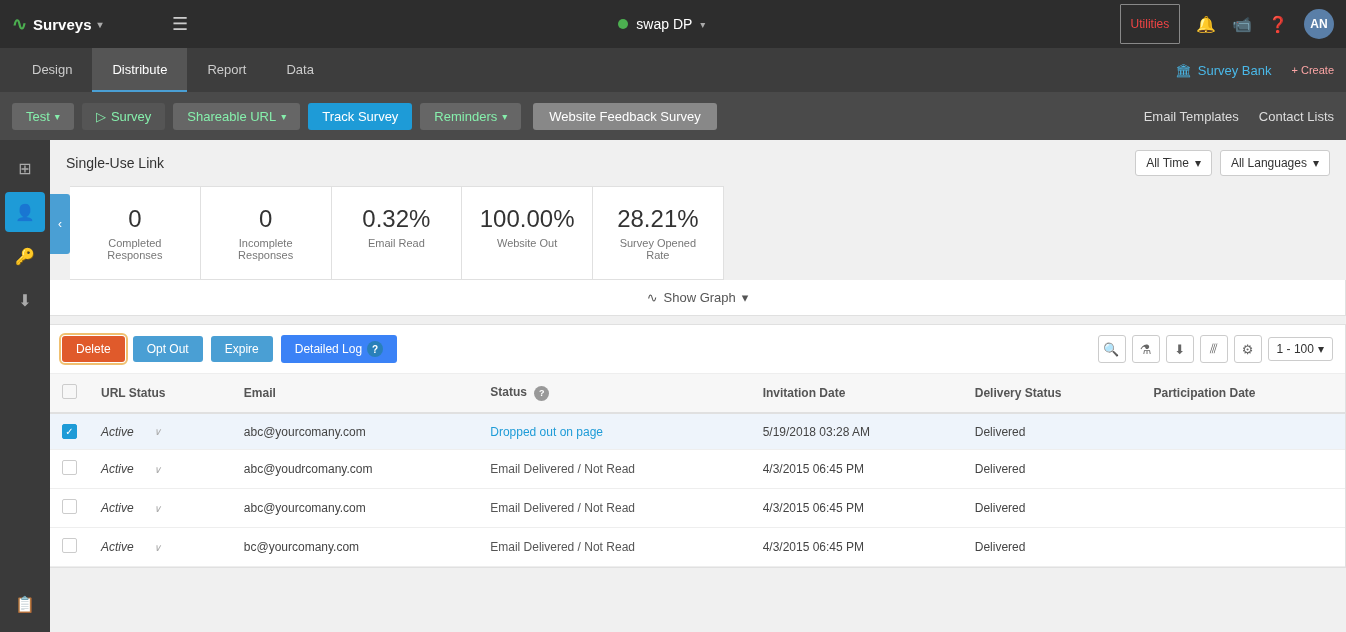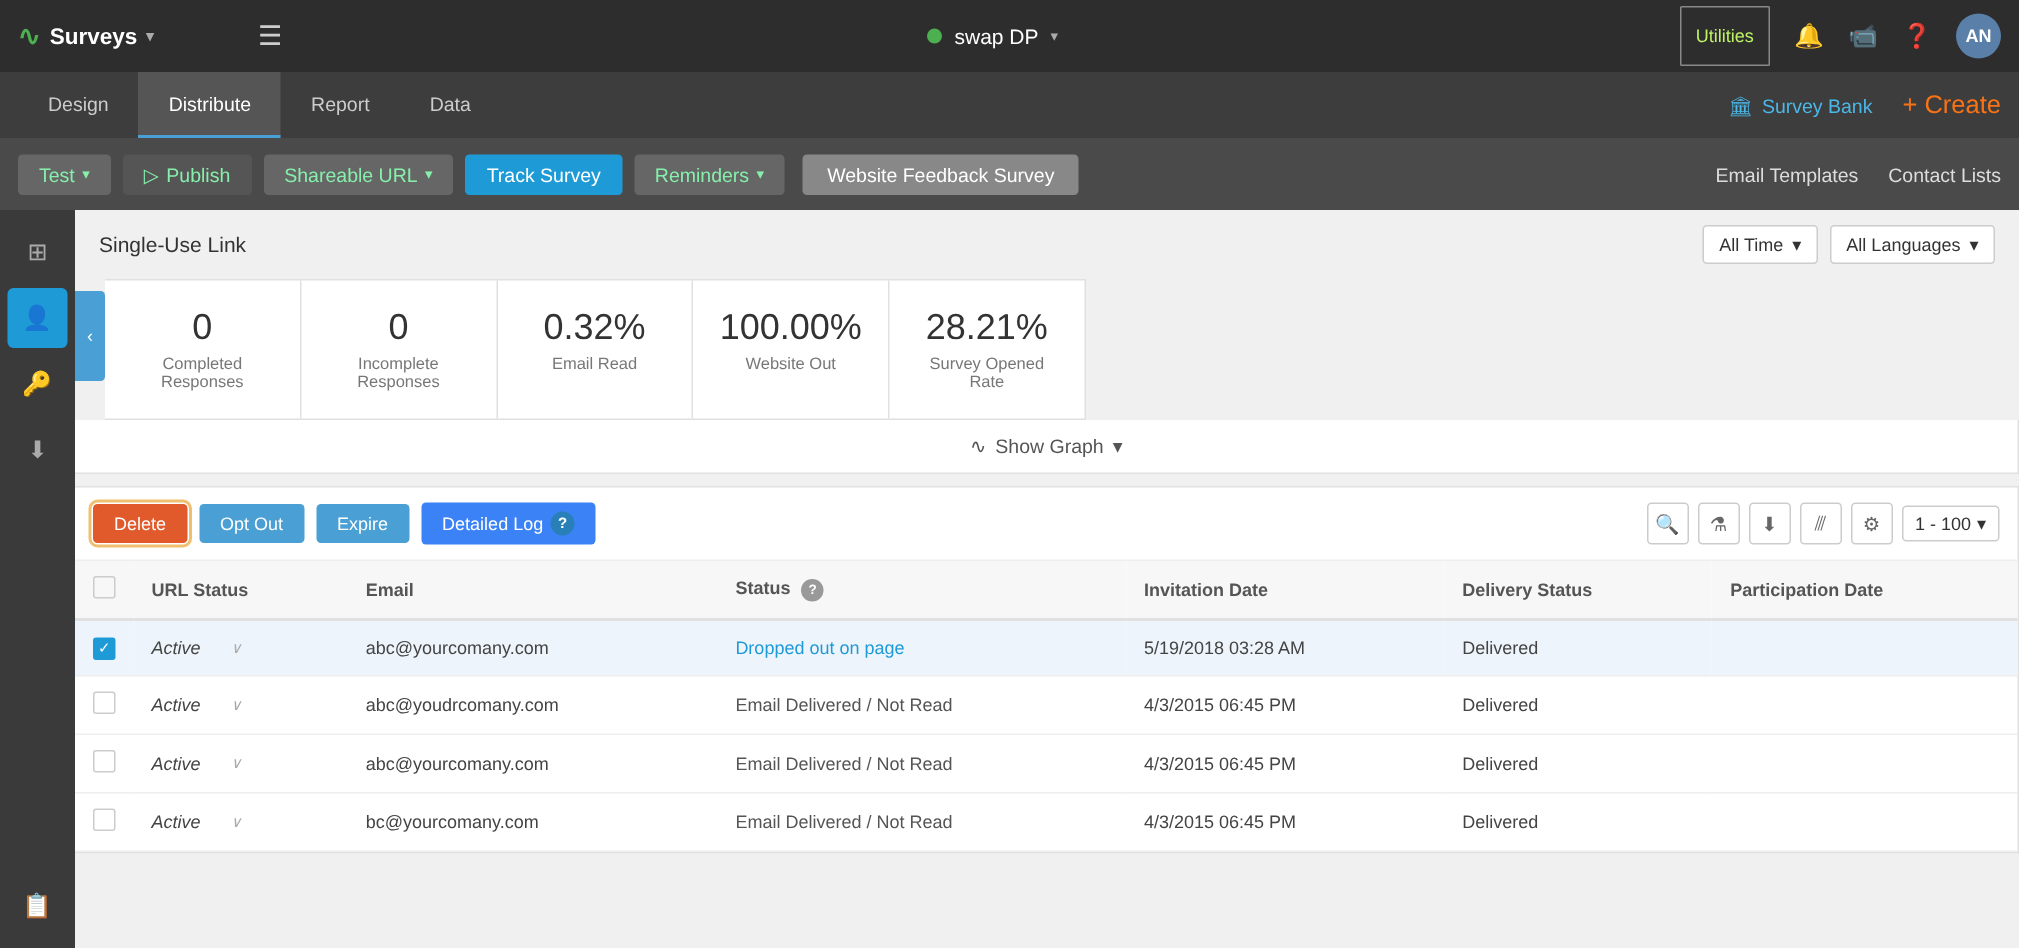--- a/index.html
+++ b/index.html
@@ -58,21 +58,21 @@
       color: #aaa;
       font-size: 10px;
     }
     .top-bar-right {
       display: flex;
       align-items: center;
       gap: 16px;
     }
     .utilities-btn {
       border: 1px solid #888;
-      color: #bef264;
+      color: #ef4444;
       background: transparent;
       padding: 12px 10px;
       font-size: 12px;
       border-radius: 1px;
       cursor: pointer;
     }
     .top-icon {
       color: #ccc;
       font-size: 16px;
       cursor: pointer;
@@ -121,25 +121,25 @@
     }
     .survey-bank-link {
       color: #4ab8e8;
       display: flex;
       align-items: center;
       gap: 6px;
       font-size: 13px;
       cursor: pointer;
     }
     .create-link {
-      color: #f97316;
+      color: #fca5a5;
       display: flex;
       align-items: center;
       gap: 4px;
-      font-size: 17px;
+      font-size: 11px;
       cursor: pointer;
       justify-content: flex-end;
     }
 
     
     .toolbar {
       background: #4a4a4a;
       height: 48px;
       display: flex;
       align-items: center;
@@ -525,21 +525,21 @@
   </div>
 </div>
 
 <div class="toolbar">
   <button class="toolbar-btn">
     <span>Test</span>
     <span class="btn-arrow">▾</span>
   </button>
   <button class="toolbar-btn publish-btn">
     <span>▷</span>
-    <span>Publish</span>
+    <span>Survey</span>
   </button>
   <button class="toolbar-btn">
     <span>Shareable URL</span>
     <span class="btn-arrow">▾</span>
   </button>
   <button class="toolbar-btn track-btn">
     <span>Track Survey</span>
   </button>
   <button class="toolbar-btn">
     <span>Reminders</span>

